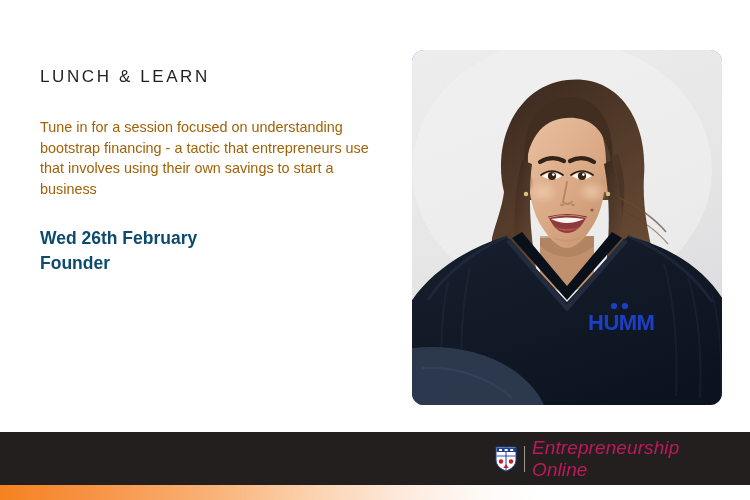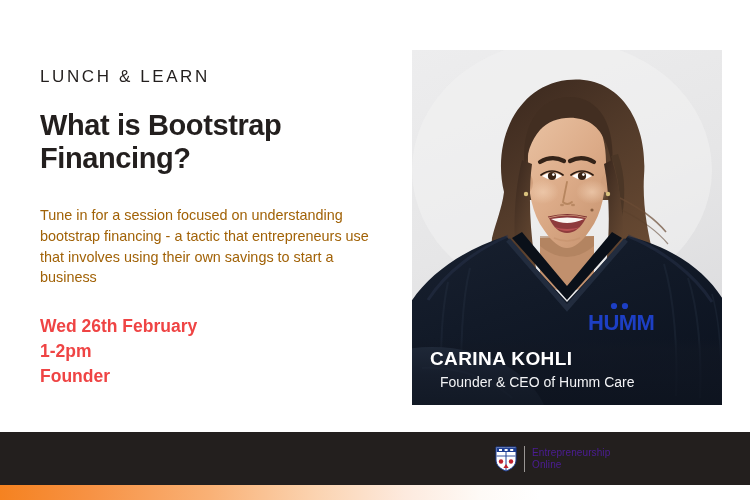--- a/index.html
+++ b/index.html
@@ -41,31 +41,32 @@
     font-size:14.4px;
     font-weight:400;
     color:#a16207;
     line-height:1.45;
     width:330px;
   }
   .details {
     margin-top:26px;
     font-size:17.5px;
     font-weight:bold;
-    color:#ef4444;
+    color:#0c4a6e;
     line-height:1.42;
   }
 
   
   .photo {
     position:absolute;
     left:412px; top:50px;
     width:310px; height:355px;
     background:#3b82f6;
     overflow:hidden;
+    border-radius:12px;
   }
   .photo svg { display:block; width:310px; height:355px; }
 
   
   .name-strip {
     position:absolute;
     left:0; bottom:0;
     width:100%;
     padding:10px 0 14px 18px;
     background:linear-gradient(180deg, rgba(18,24,36,0.0) 0%, rgba(18,24,36,0.55) 16%, rgba(16,22,34,0.78) 55%, rgba(14,20,31,0.86) 100%);
@@ -111,25 +112,26 @@
     display:flex;
     align-items:center;
     gap:7px;
   }
   .crest { width:22px; height:26px; display:block; }
   .ec-divider {
     width:1px; height:26px;
     background:#9a9694;
   }
   .ec-text {
-    font-size:10px;
+    font-size:19px;
     font-weight:300;
-    color:#4c1d95;
+    color:#be185d;
     line-height:1.15;
     letter-spacing:0.1px;
+    font-style:italic;
   }
   .logo-sai { position:relative; width:98px; height:40px; }
   .logo-sai svg { position:absolute; left:0; top:0; }
   .sai-text {
     position:absolute;
     left:0; top:9px;
     font-size:12.4px;
     font-weight:bold;
     color:#ffffff;
     line-height:1.1;
@@ -137,30 +139,25 @@
   }
 </style>
 </head>
 <body>
 
 <div class="poster">
 
   <div class="left-col">
     <div class="eyebrow">LUNCH &amp; LEARN</div>
 
-    <div class="headline">
-      <div>What is Bootstrap</div>
-      <div>Financing?</div>
-    </div>
 
     <div class="blurb">Tune in for a session focused on understanding bootstrap financing - a tactic that entrepreneurs use that involves using their own savings to start a business</div>
 
     <div class="details">
       <div>Wed 26th February</div>
-      <div>1-2pm</div>
       <div>Founder</div>
     </div>
   </div>
 
   <div class="photo">
     <svg viewBox="0 0 310 355" xmlns="http://www.w3.org/2000/svg">
       <defs>
         <linearGradient id="bgGrad" x1="0" y1="0" x2="0.35" y2="1">
           <stop offset="0%" stop-color="#ededee"></stop>
           <stop offset="55%" stop-color="#e6e6e7"></stop>
@@ -270,24 +267,20 @@
       <path d="M-10 355 L-10 300 C28 292 74 300 104 322 C120 334 128 346 132 355 Z" fill="#2f3c50" opacity="0.92"></path>
       <path d="M10 318 C44 316 78 328 100 348" stroke="#3a4a61" stroke-width="2" fill="none" opacity="0.6"></path>
 
       <g transform="translate(176,258)">
         <circle cx="26" cy="-2" r="3.1" fill="#1d3fc4"></circle>
         <circle cx="37" cy="-2" r="3.1" fill="#1d3fc4"></circle>
         <text x="0" y="22" font-family="'Liberation Sans', sans-serif" font-size="22" font-weight="bold" fill="#1d3fc4" letter-spacing="-0.5">HUMM</text>
       </g>
     </svg>
 
-    <div class="name-strip">
-      <div class="who">CARINA KOHLI</div>
-      <div class="role">Founder &amp; CEO of Humm Care</div>
-    </div>
   </div>
 
   <div class="footer-bar"></div>
   <div class="footer-grad"></div>
 
   <div class="logos">
 
     <div class="logo-ec">
       <svg class="crest" viewBox="0 0 22 26" xmlns="http://www.w3.org/2000/svg">
         <path d="M1 1 H21 V14 C21 19.5 16.5 23 11 25 C5.5 23 1 19.5 1 14 Z" fill="#ffffff" stroke="#1f3f94" stroke-width="1"></path>

